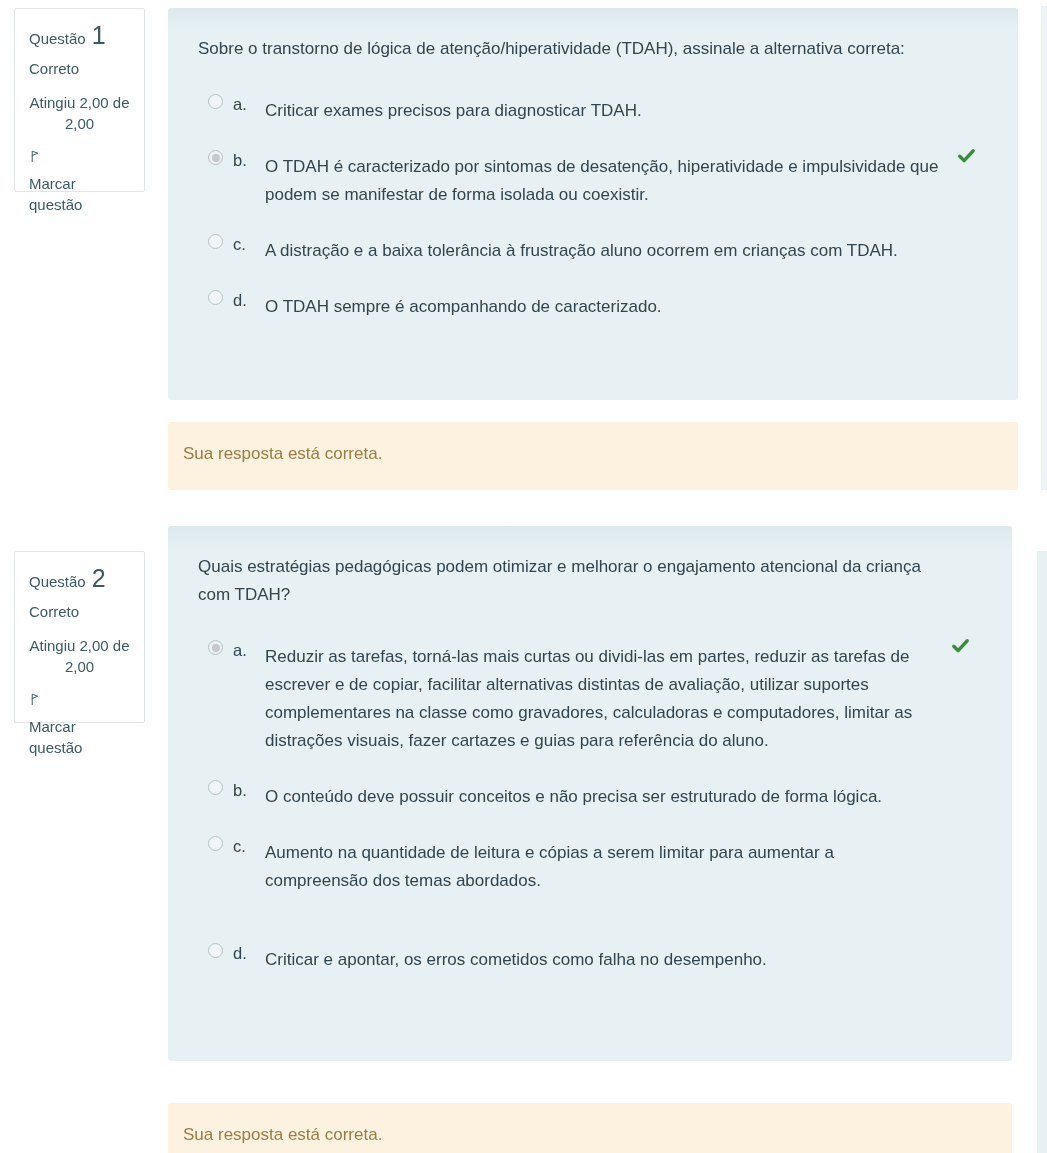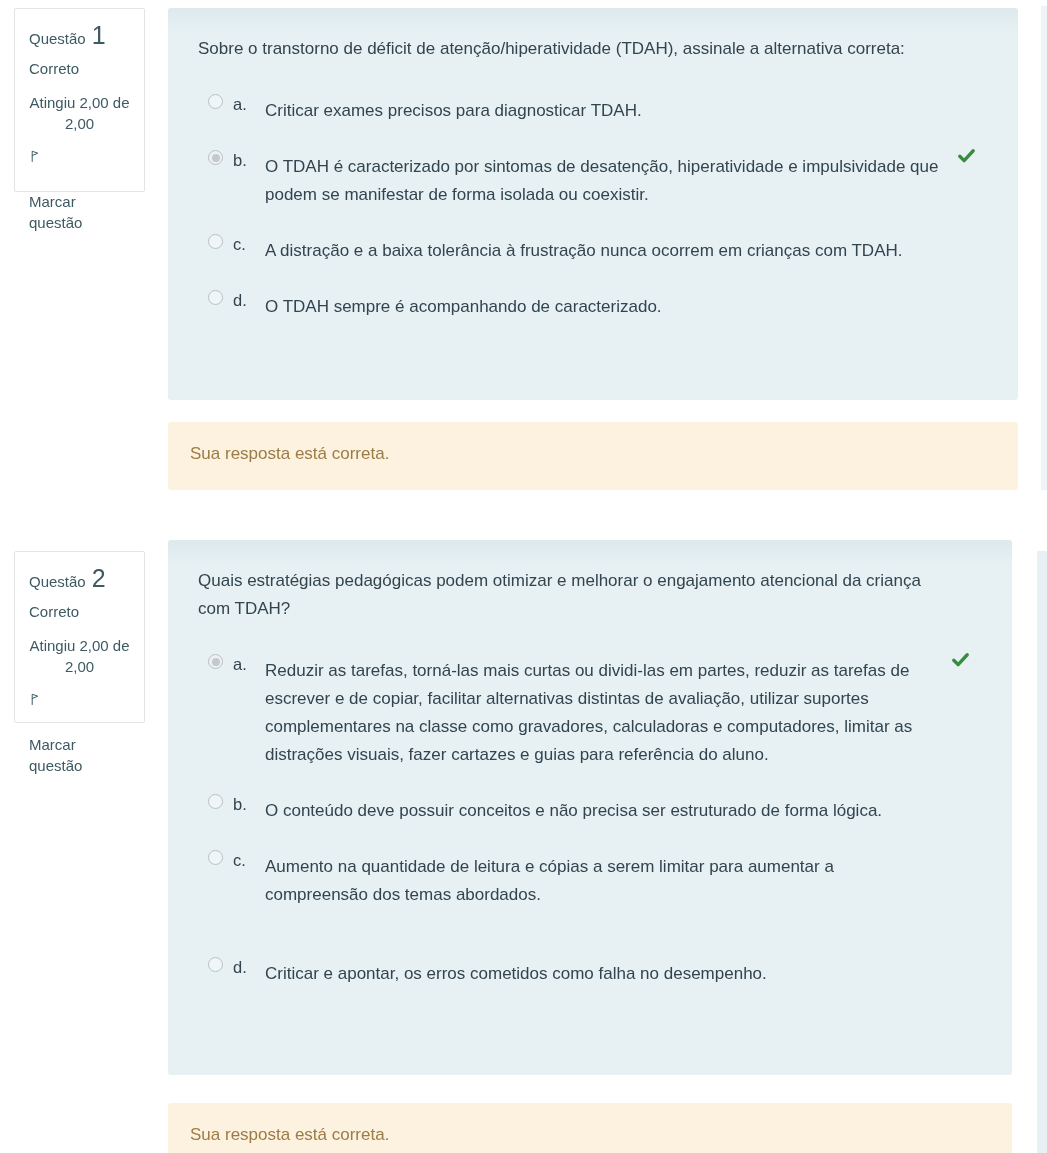--- a/index.html
+++ b/index.html
@@ -12,21 +12,21 @@
   body{font-family:"Liberation Sans", sans-serif;color:var(--body_text);}
   .page{position:relative;width:1047px;height:1153px;overflow:hidden;background:#fff;}
 
   
   .info-card{position:absolute;left:14px;width:131px;background:#fff;border:1px solid var(--card_border);
     border-radius:2px;padding:13px 14px;color:var(--info_text);font-size:15px;line-height:21px;}
   .info-card .qno{display:flex;align-items:baseline;gap:6px;margin-bottom:9px;}
   .info-card .qno .num{font-size:25px;line-height:26px;}
   .info-card .state{margin-bottom:13px;}
   .info-card .grade{margin-bottom:13px;text-align:center;}
-  .flag-row{display:flex;flex-wrap:wrap;align-items:flex-start;gap:23px;cursor:pointer;}
+  .flag-row{display:flex;flex-wrap:wrap;align-items:flex-start;gap:5px;cursor:pointer;}
   .flag-row svg{flex:none;}
 
   
   .content-box{position:absolute;left:168px;border-radius:3px;overflow:hidden;
     background:linear-gradient(180deg, var(--content_bg_top) 0, var(--content_bg) 26px);
     padding:27px 38px 24px 30px;font-size:17px;line-height:28px;}
   .qtext{max-width:740px;}
   .answers{margin-top:27px;}
   .option{position:relative;display:flex;gap:10px;padding-left:10px;margin-bottom:21px;}
   .option:last-child{margin-bottom:0;}
@@ -34,31 +34,31 @@
     background:rgba(255,255,255,.4);flex:none;margin-top:4px;position:relative;cursor:pointer;}
   .option.selected .radio{background:#eef1f2;}
   .option.selected .radio::after{content:"";position:absolute;inset:2.5px;border-radius:50%;background:#c3c9cd;}
   .letter{width:22px;flex:none;font-size:16.5px;}
   .opt-text{flex:1;padding-top:7px;padding-right:38px;}
   .check{position:absolute;right:4px;top:0;line-height:0;}
   .spaced-extra{margin-top:44px;}
 
   
   .feedback-box{position:absolute;left:168px;background:var(--feedback_bg);border-radius:3px;
-    color:var(--feedback_text);font-size:17px;padding:22px 22px;}
+    color:var(--feedback_text);font-size:17px;padding:22px 15px;}
 
   
   .edge-strip{position:absolute;background:var(--content_bg);}
 
   
   #q1-info{top:8px;height:184px;}
   #q1-content{top:8px;width:850px;height:392px;}
   #q1-feedback{top:422px;width:850px;height:68px;}
   #q2-info{top:551px;height:172px;}
-  #q2-content{top:540px;width:844px;height:535px;}
+  #q2-content{top:526px;width:844px;height:535px;}
   #q2-feedback{top:1103px;width:844px;height:80px;}
   #strip-1{left:1041px;top:6px;width:6px;height:484px;background:#edf3f6;}
   #strip-2{left:1037px;top:551px;width:10px;height:602px;}
 </style>
 </head>
 <body>
 
 <div class="page">
 
   <aside class="info-card" id="q1-info">
@@ -72,21 +72,21 @@
       <span>
         <svg viewBox="0 0 24 24" width="14" height="14">
             <path d="M5.5 21.5V3.8l9.5 3.4-9.5 4" fill="none" stroke="#3d5a64" stroke-width="1.7" stroke-linejoin="round" stroke-linecap="round"></path>
           </svg>
       </span>
       <span>Marcar questão</span>
     </div>
   </aside>
 
   <div class="content-box" id="q1-content">
-    <div class="qtext">Sobre o transtorno de déficit de atenção/hiperatividade (TDAH), assinale a alternativa correta:</div>
+    <div class="qtext">Sobre o transtorno de lógica de atenção/hiperatividade (TDAH), assinale a alternativa correta:</div>
     <div class="answers">
 
       <div class="option">
         <span class="radio"></span>
         <span class="letter">a.</span>
         <span class="opt-text">Criticar exames precisos para diagnosticar TDAH.</span>
       </div>
 
       <div class="option selected">
         <span class="radio"></span>
@@ -95,21 +95,21 @@
         <span class="check">
           <svg viewBox="0 0 24 24" width="19" height="19">
               <path d="M3.5 13l5.5 5.5L20.5 6" fill="none" stroke="#398b3e" stroke-width="4.2" stroke-linecap="round" stroke-linejoin="round"></path>
             </svg>
         </span>
       </div>
 
       <div class="option">
         <span class="radio"></span>
         <span class="letter">c.</span>
-        <span class="opt-text">A distração e a baixa tolerância à frustração nunca ocorrem em crianças com TDAH.</span>
+        <span class="opt-text">A distração e a baixa tolerância à frustração aluno ocorrem em crianças com TDAH.</span>
       </div>
 
       <div class="option">
         <span class="radio"></span>
         <span class="letter">d.</span>
         <span class="opt-text">O TDAH sempre é acompanhando de caracterizado.</span>
       </div>
 
     </div>
   </div>

